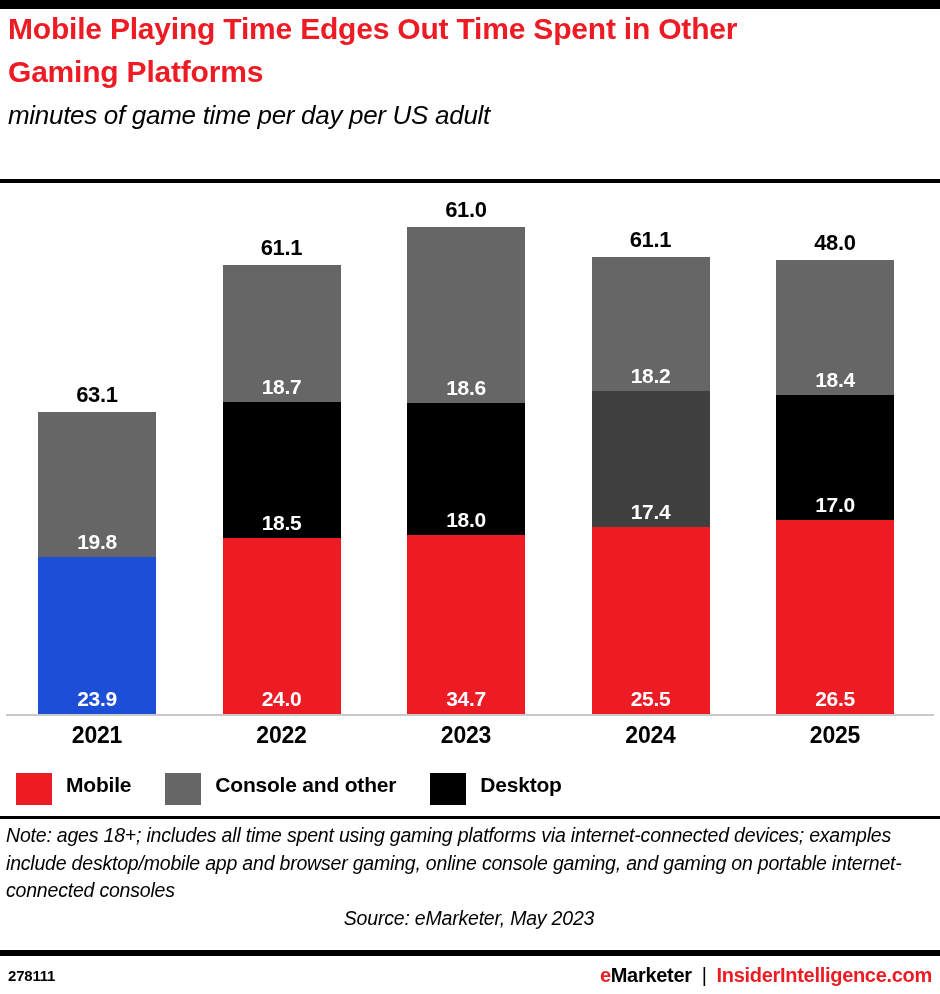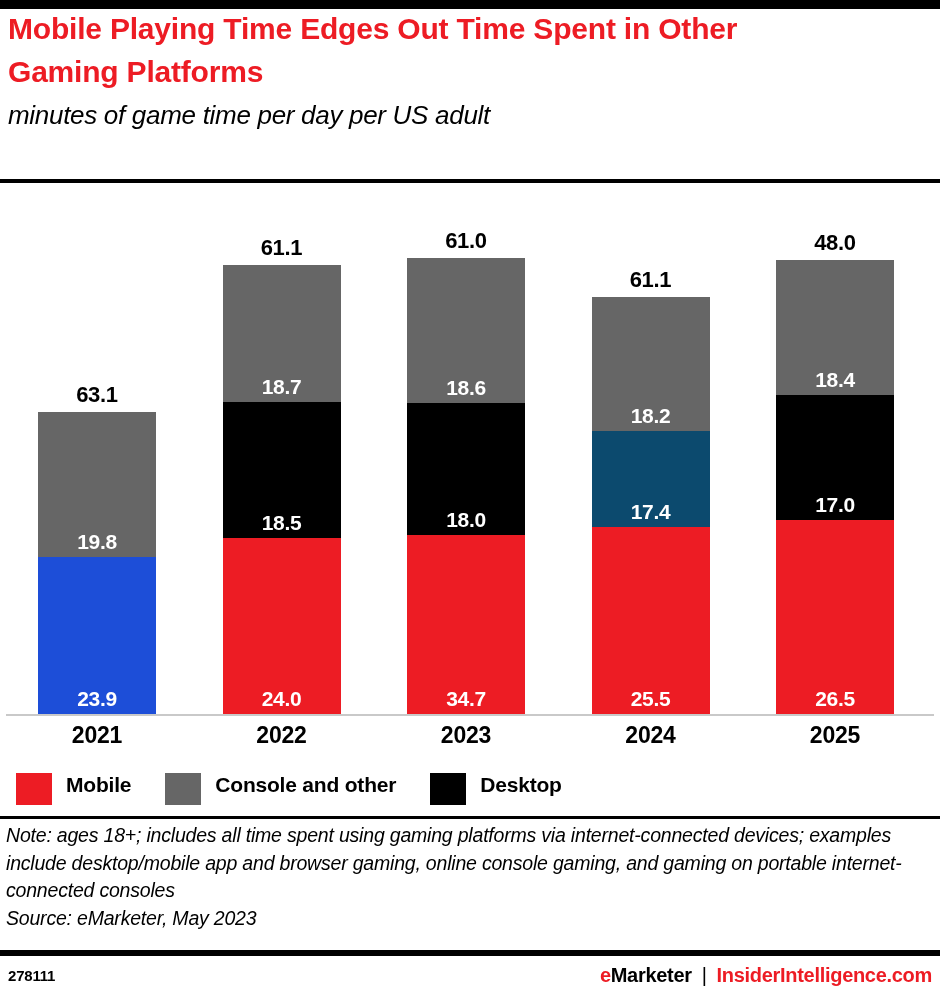--- a/index.html
+++ b/index.html
@@ -180,20 +180,21 @@
     top: 822px;
     width: 926px;
     font-size: 19.5px;
     font-style: italic;
     color: #000;
     line-height: 1.42;
     letter-spacing: -0.2px;
   }
   .notes .src {
     display: block;
+    text-align: center;
   }
 
   .footer-rule {
     position: absolute;
     left: 0;
     top: 950px;
     width: 940px;
     height: 6px;
     background: #000;
   }
@@ -271,39 +272,39 @@
             </div>
             <div class="seg" style="height: 176.101px; background: rgb(237, 28, 36);">
               <span class="seg-label">24.0</span>
             </div>
             <span class="total-label">61.1</span>
             <span class="cat-label">2022</span>
           </div>
         </div>
         <div class="bar-group" style="left: 407px; width: 118px; bottom: 4px;">
           <div class="stack">
-            <div class="seg" style="height: 145px; background: rgb(102, 102, 102);">
+            <div class="seg" style="height: 176px; background: rgb(102, 102, 102);">
               <span class="seg-label">18.6</span>
             </div>
             <div class="seg" style="height: 132.076px; background: rgb(0, 0, 0);">
               <span class="seg-label">18.0</span>
             </div>
             <div class="seg" style="height: 179.036px; background: rgb(237, 28, 36);">
               <span class="seg-label">34.7</span>
             </div>
             <span class="total-label">61.0</span>
             <span class="cat-label">2023</span>
           </div>
         </div>
         <div class="bar-group" style="left: 591.5px; width: 118px; bottom: 4px;">
           <div class="stack">
             <div class="seg" style="height: 133.544px; background: rgb(102, 102, 102);">
               <span class="seg-label">18.2</span>
             </div>
-            <div class="seg" style="height: 96px; background: #0c4a6e;">
+            <div class="seg" style="height: 136px; background: #404040;">
               <span class="seg-label">17.4</span>
             </div>
             <div class="seg" style="height: 187.108px; background: rgb(237, 28, 36);">
               <span class="seg-label">25.5</span>
             </div>
             <span class="total-label">61.1</span>
             <span class="cat-label">2024</span>
           </div>
         </div>
         <div class="bar-group" style="left: 776px; width: 118px; bottom: 4px;">

